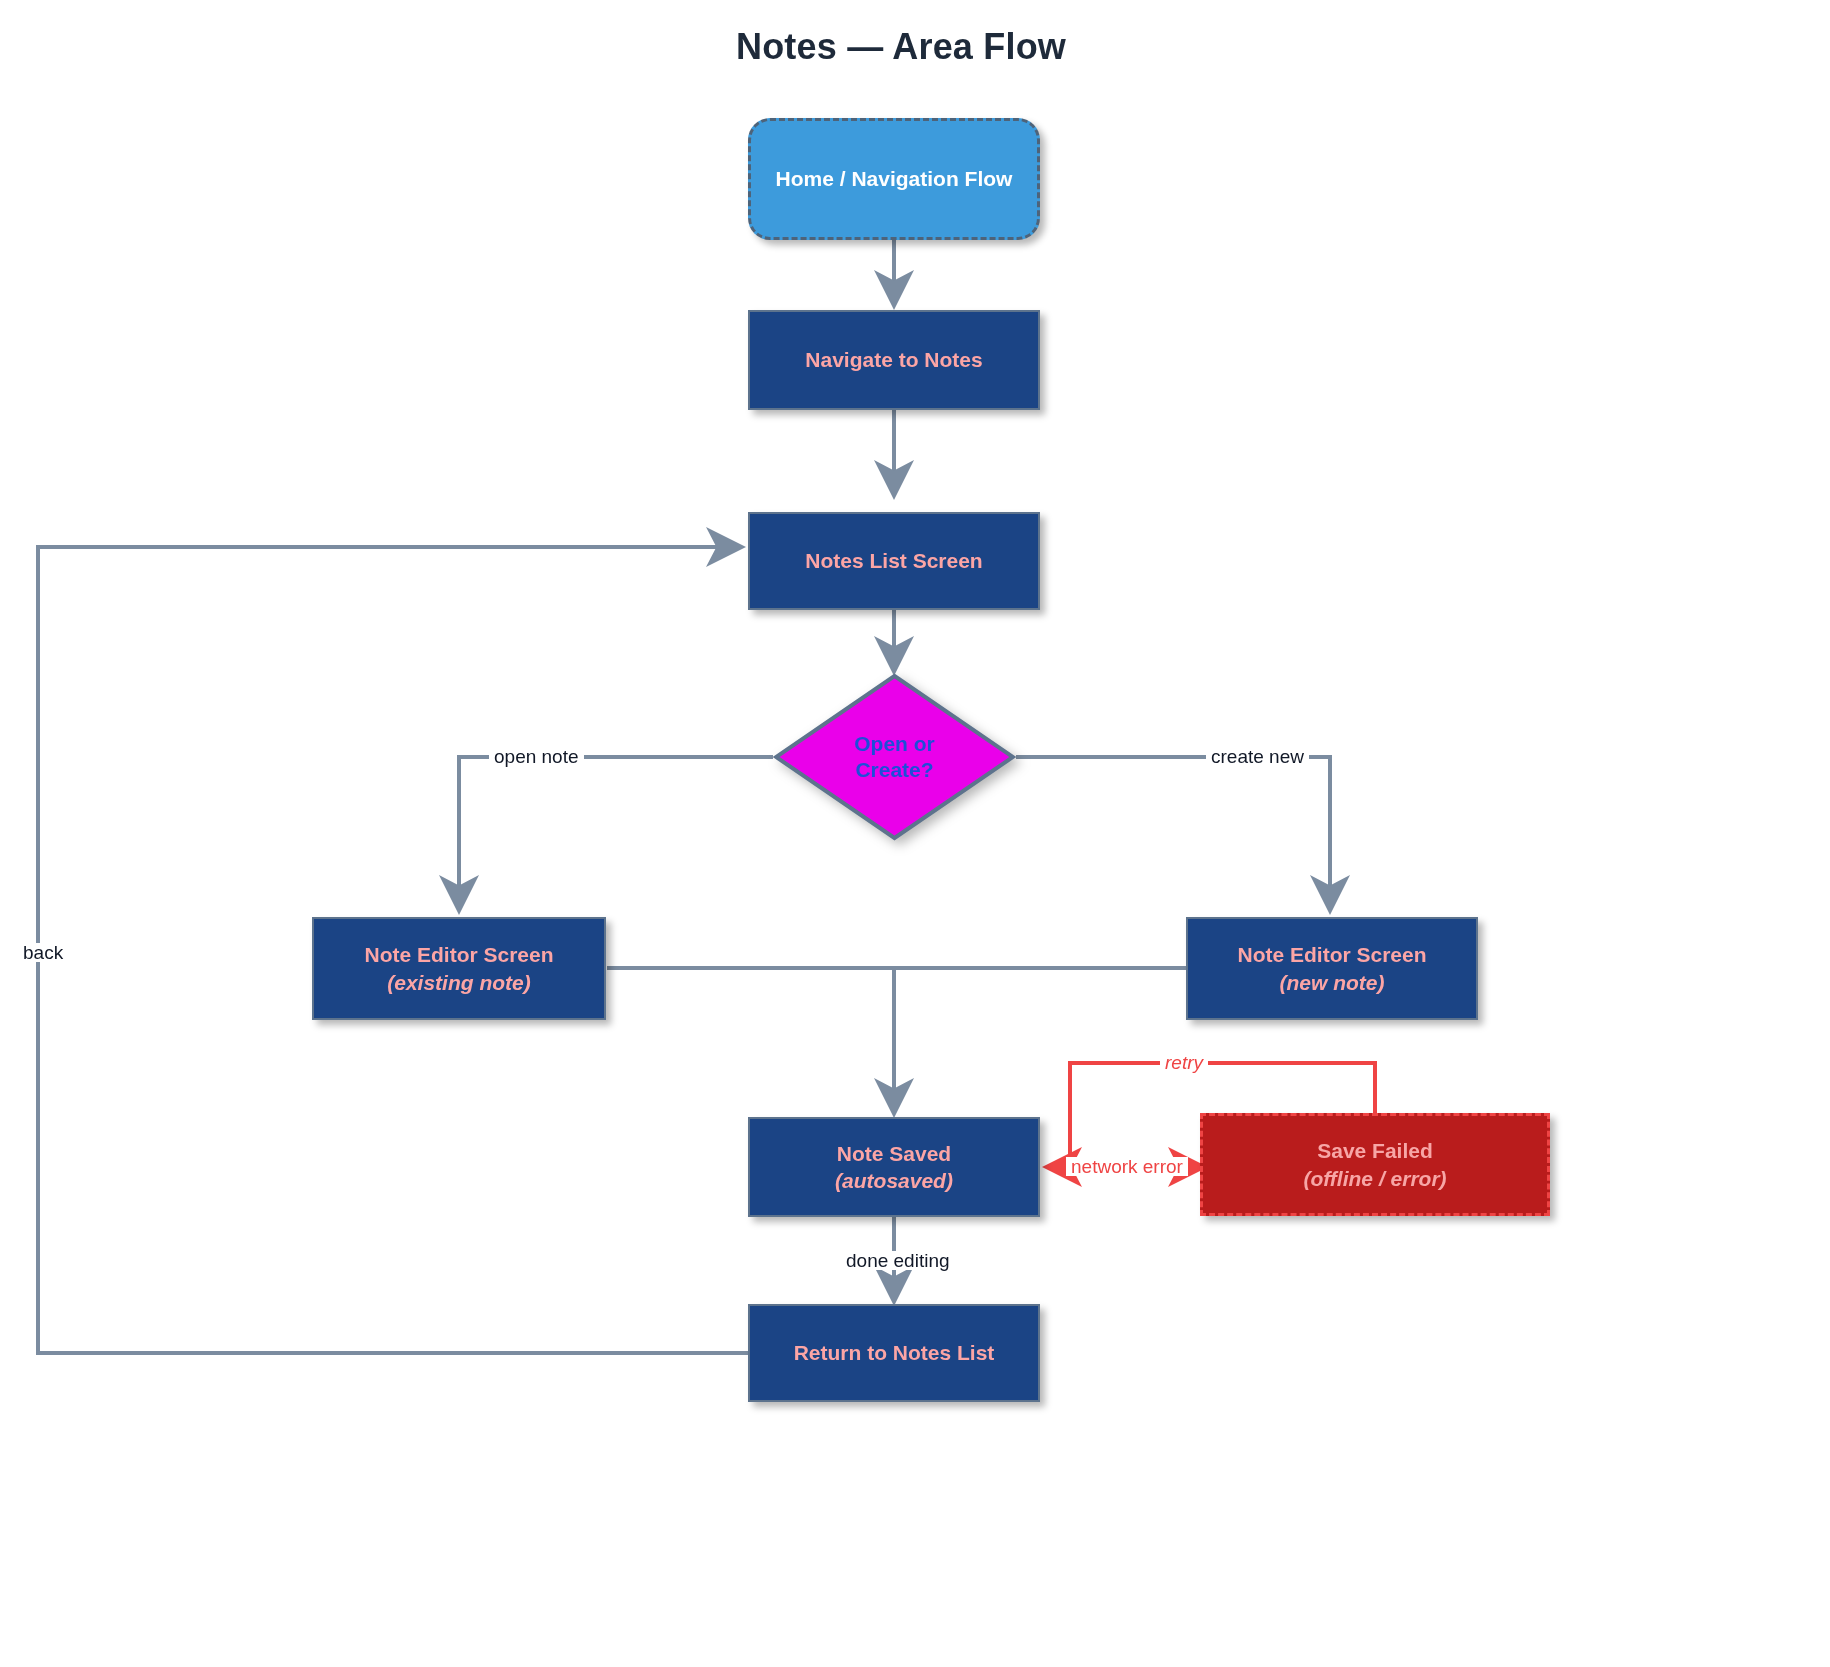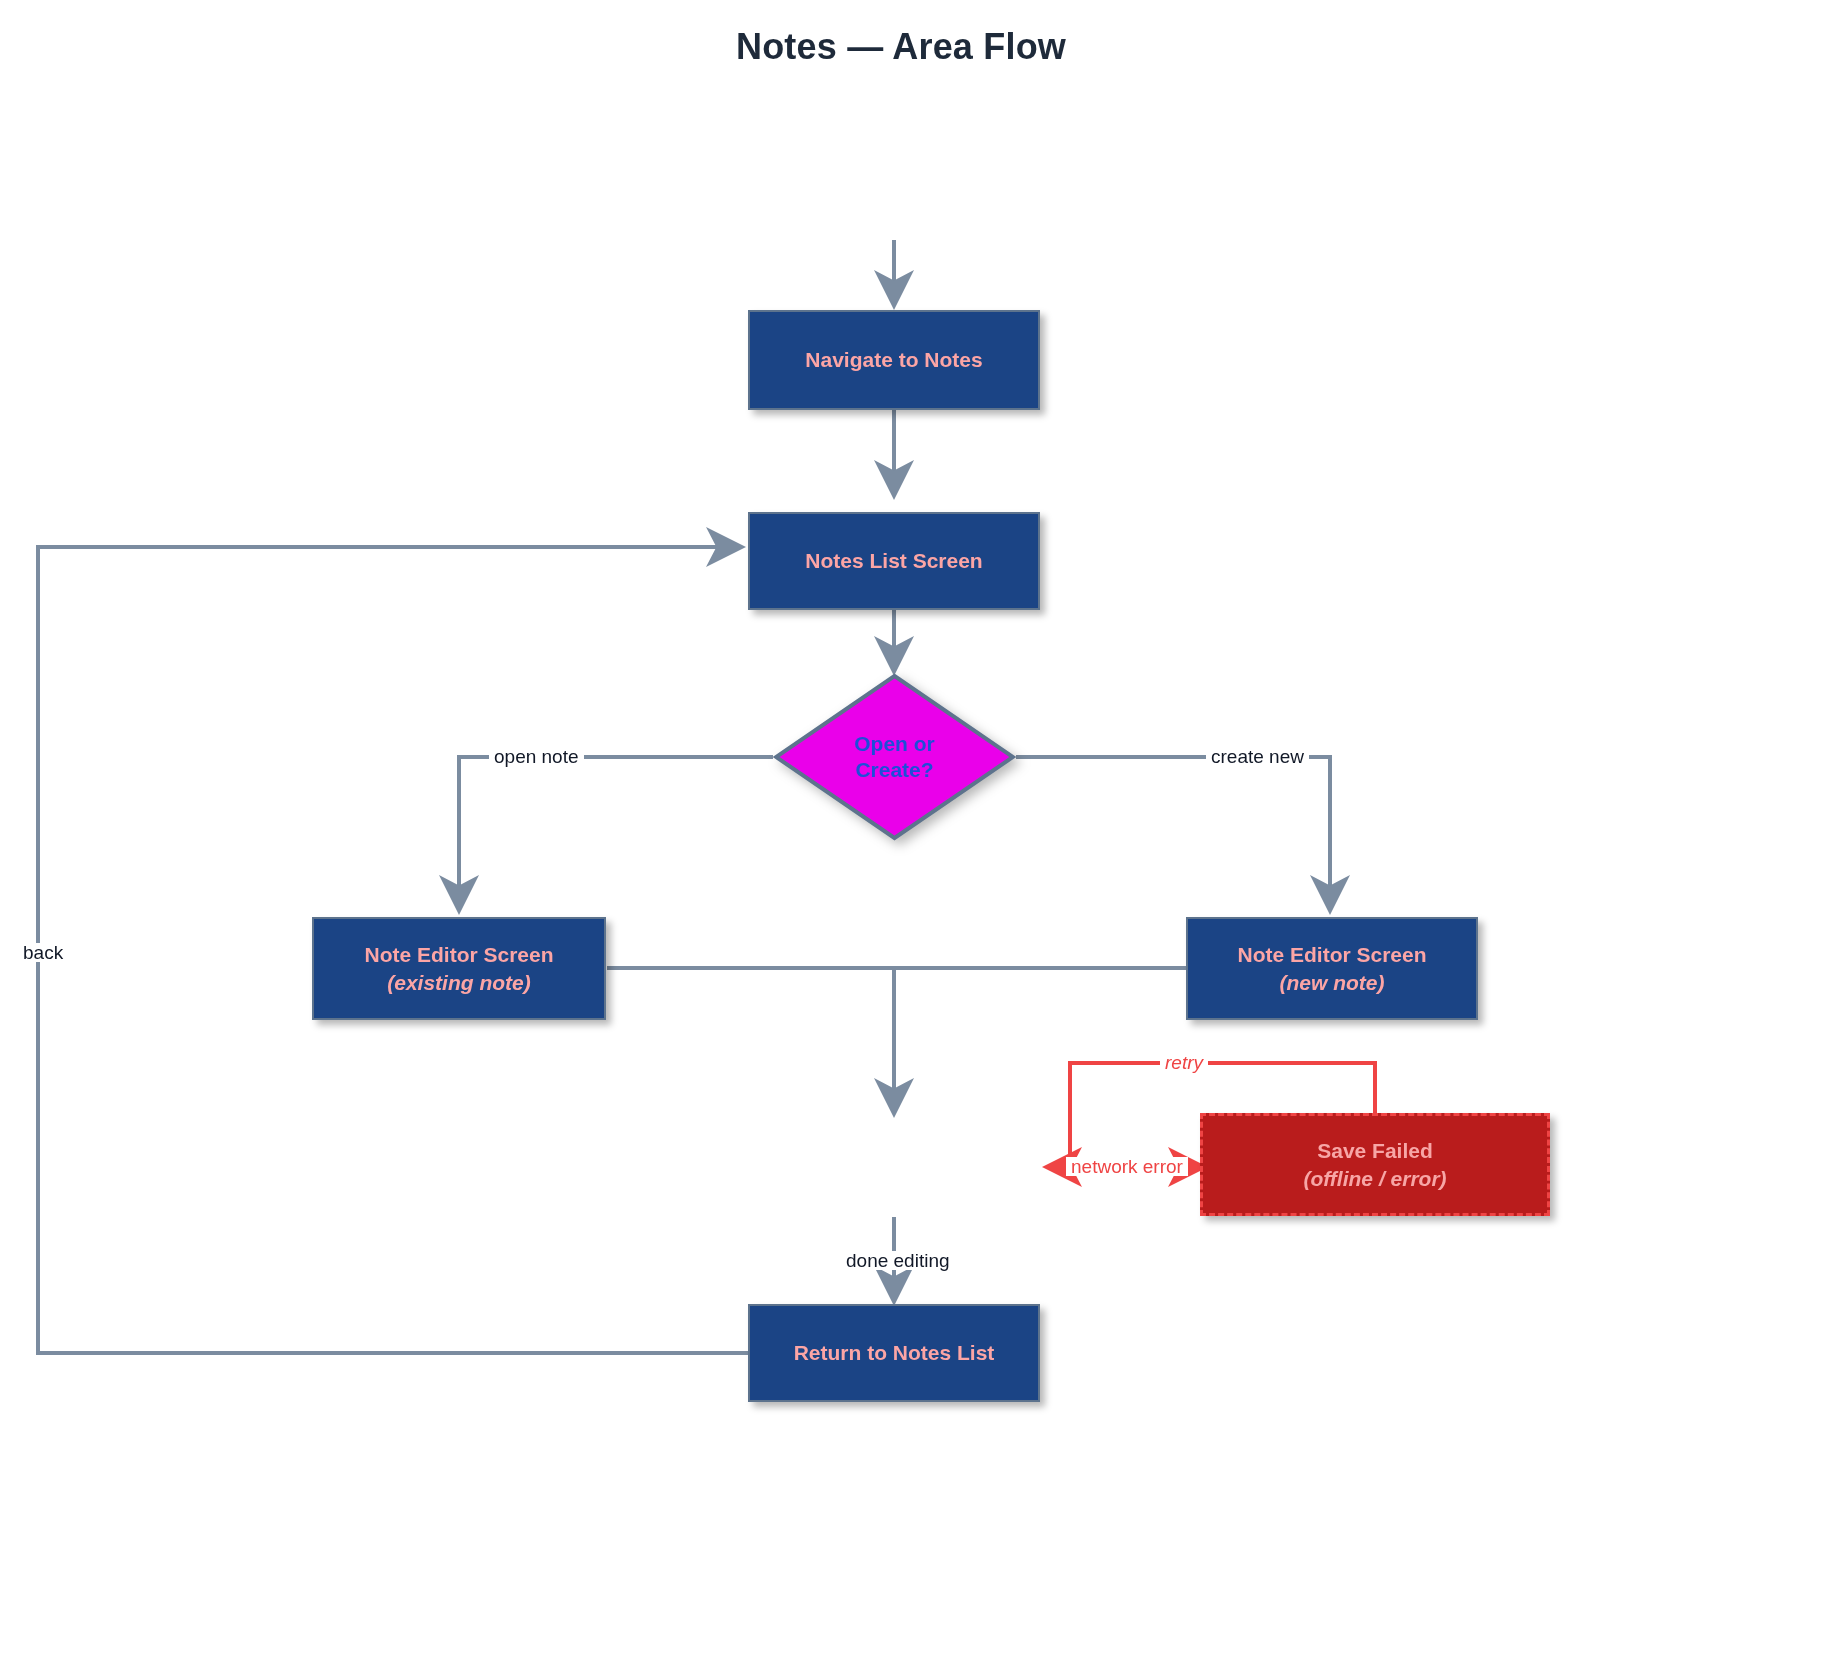--- a/index.html
+++ b/index.html
@@ -73,20 +73,23 @@
 
     <g stroke="#ef4444" stroke-width="4" fill="none">
 
       <path d="M1190,1167 L1052,1167" marker-end="url(#ahr)"></path>
       <path d="M1062,1167 L1198,1167" marker-end="url(#ahr)"></path>
 
       <path d="M1375,1113 L1375,1063 L1070,1063 L1070,1160"></path>
     </g>
   </svg>
 
+  <div class="node n-start" style="left:748px;top:118px;width:292px;height:122px;">
+    <span class="l1">Home / Navigation Flow</span>
+  </div>
 
   <div class="node n-process" style="left:748px;top:310px;width:292px;height:100px;">
     <span class="l1">Navigate to Notes</span>
   </div>
 
   <div class="node n-process" style="left:748px;top:512px;width:292px;height:98px;">
     <span class="l1">Notes List Screen</span>
   </div>
 
   <div class="diamond" style="left:773px;top:673px;width:243px;height:168px;">
@@ -102,20 +105,24 @@
   <div class="node n-process" style="left:312px;top:917px;width:294px;height:103px;">
     <span class="l1">Note Editor Screen</span>
     <span class="l2">(existing note)</span>
   </div>
 
   <div class="node n-process" style="left:1186px;top:917px;width:292px;height:103px;">
     <span class="l1">Note Editor Screen</span>
     <span class="l2">(new note)</span>
   </div>
 
+  <div class="node n-process" style="left:748px;top:1117px;width:292px;height:100px;">
+    <span class="l1">Note Saved</span>
+    <span class="l2">(autosaved)</span>
+  </div>
 
   <div class="node n-error" style="left:1200px;top:1113px;width:350px;height:103px;">
     <span class="l1">Save Failed</span>
     <span class="l2">(offline / error)</span>
   </div>
 
   <div class="node n-process" style="left:748px;top:1304px;width:292px;height:98px;">
     <span class="l1">Return to Notes List</span>
   </div>
 

